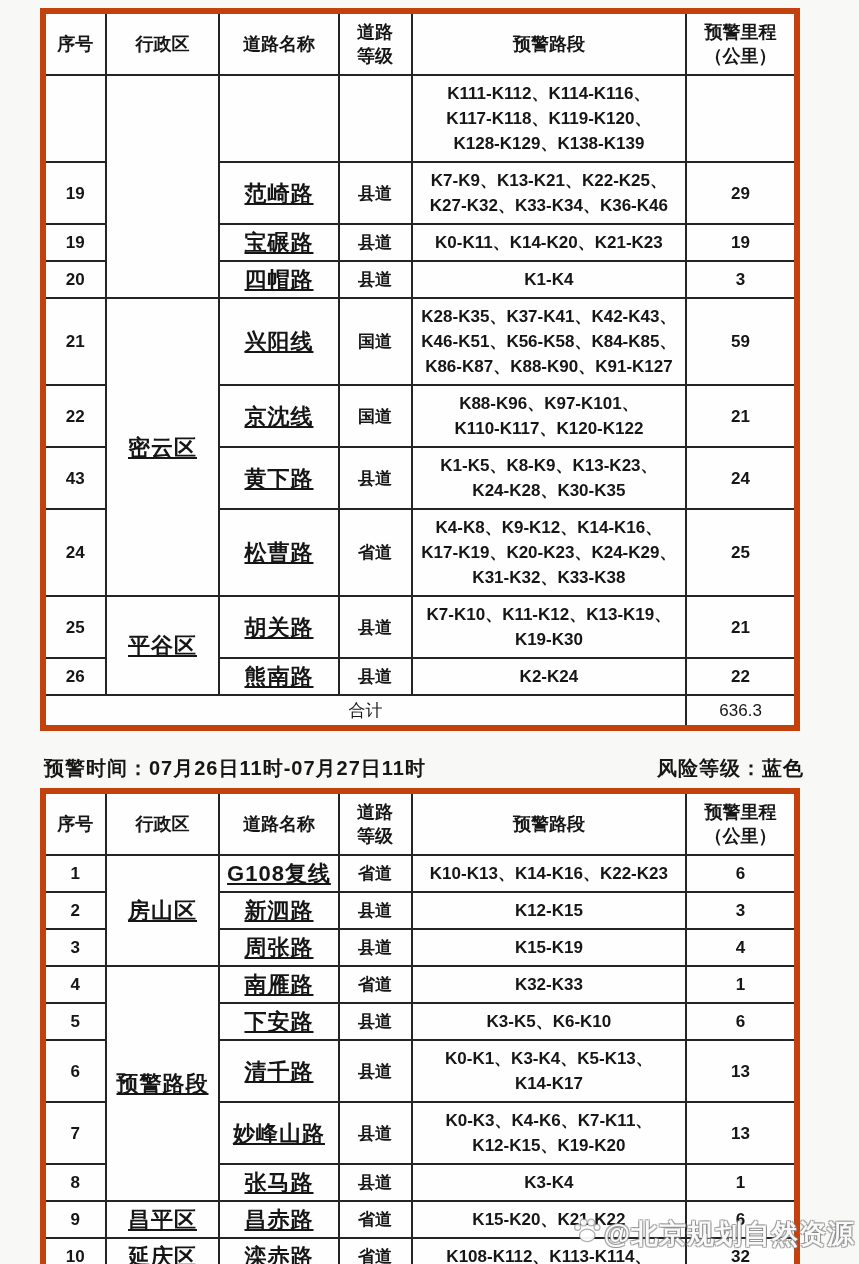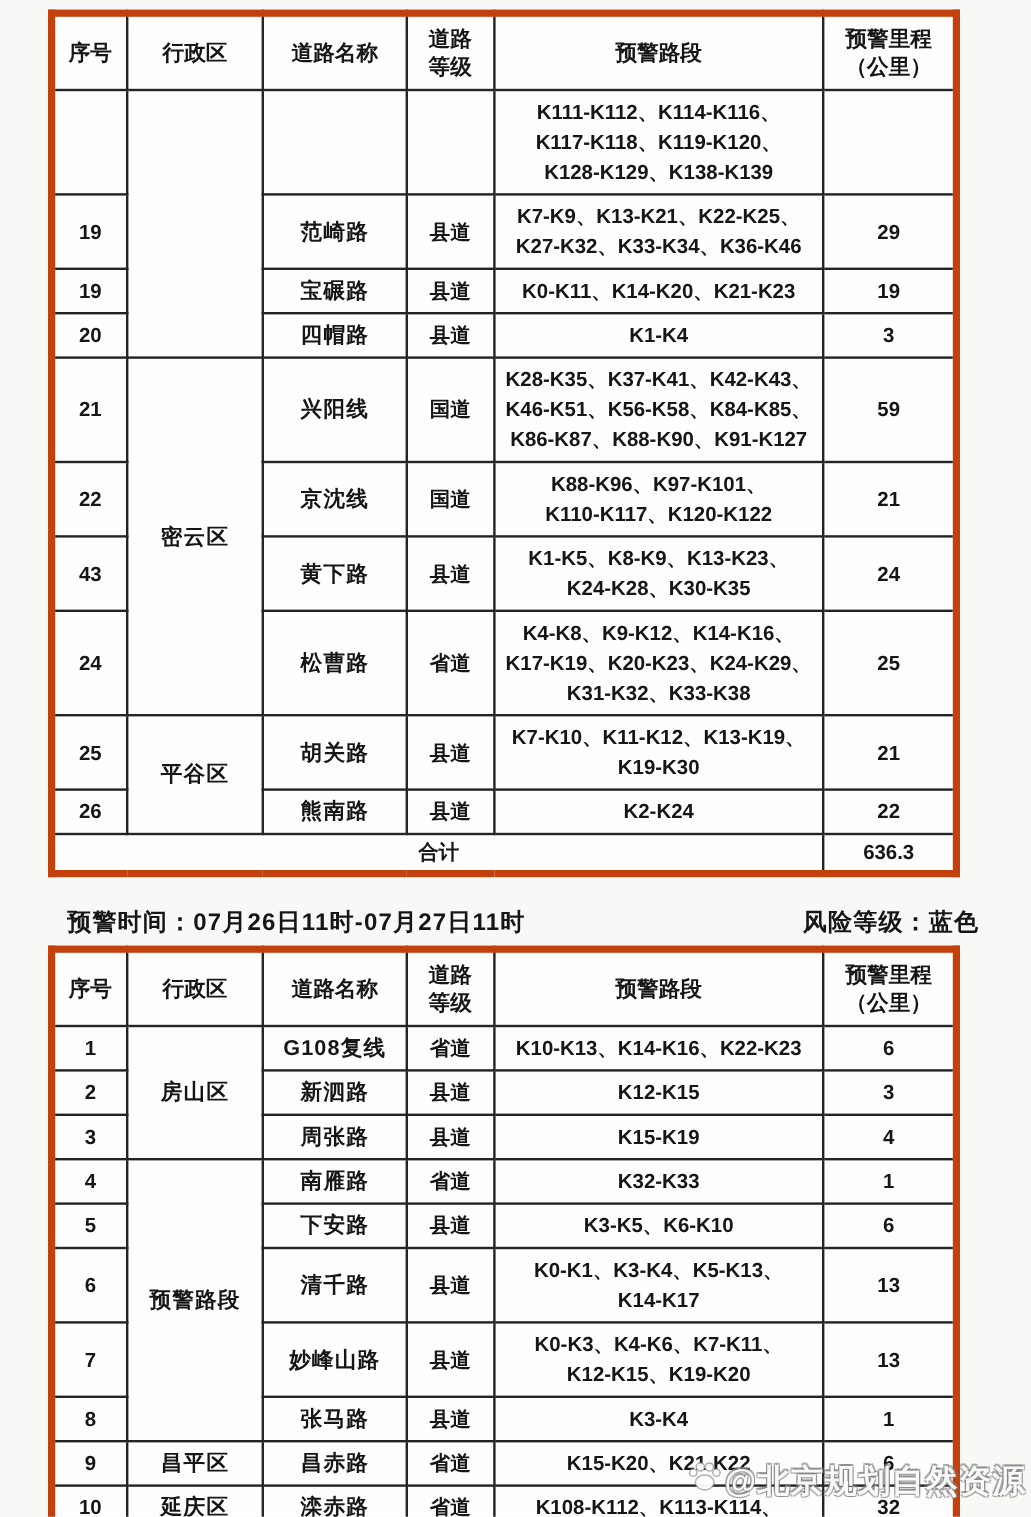--- a/index.html
+++ b/index.html
@@ -41,40 +41,41 @@
     line-height: 24px;
     padding: 6px 2px;
   }
   .wtable td {
     font-size: 17px;
     font-weight: 600;
     line-height: 25px;
     padding: 5px 4px;
   }
   .wtable td.district, .wtable td.road {
-    font-size: 18px;
+    font-size: 22px;
     letter-spacing: 1px;
+    text-decoration: underline;
   }
   .wtable tr.total-row td {
     padding: 2px 4px;
-    font-weight: 700;
+    font-weight: 400;
     text-align: center;
   }
   .col-no       { width: 8.3%;  }
   .col-district { width: 15.1%; }
   .col-road     { width: 15.8%; }
   .col-level    { width: 9.7%;  }
   .col-sections { width: 36.4%; }
   .col-mileage  { width: 14.7%; }
   .meta-line {
     width: 760px;
     display: flex;
     justify-content: space-between;
     align-items: flex-end;
-    margin: 24px 0 6px 16px;
+    margin: 24px 0 6px 4px;
     font-size: 20px;
     font-weight: 700;
     letter-spacing: 1px;
   }
   .watermark {
     position: absolute;
     right: 4px;
     bottom: 12px;
     display: flex;
     align-items: flex-start;

